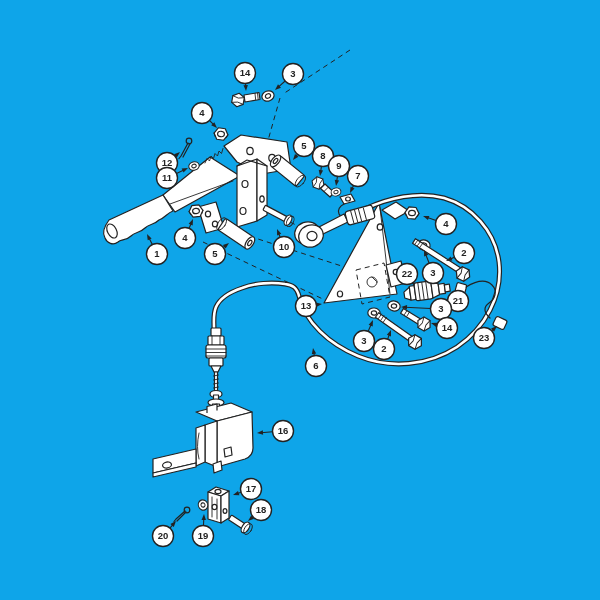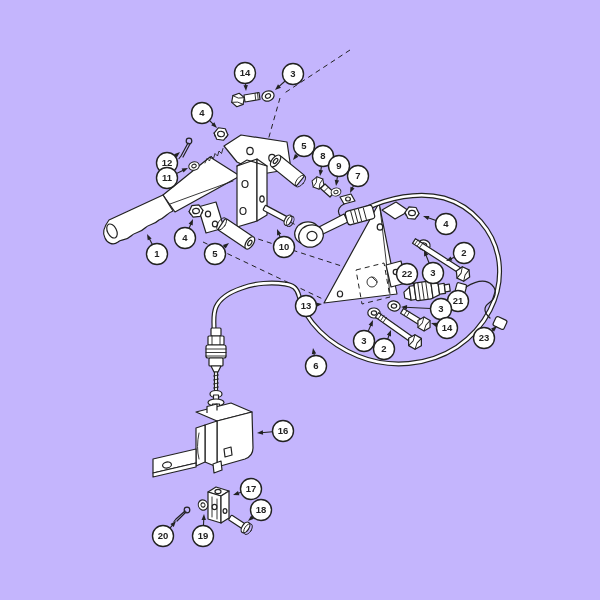--- a/index.html
+++ b/index.html
@@ -1,16 +1,16 @@
 <!DOCTYPE html>
 <html><head>
 <meta charset="utf-8">
 <style>
   html,body{margin:0;padding:0;background:#ffffff;}
-  .stage{position:relative;width:600px;height:600px;background:#c4b5fd;overflow:hidden;
+  .stage{position:relative;width:600px;height:600px;background:#0ea5e9;overflow:hidden;
          font-family:"Liberation Sans", sans-serif;}
   svg{display:block}
   .ln{fill:none;stroke:#222;stroke-width:1.2;stroke-linejoin:round;stroke-linecap:round}
   .thin{stroke-width:0.9}
   .wh{fill:#ffffff;stroke:#222;stroke-width:1.2;stroke-linejoin:round}
   .dash{fill:none;stroke:#222;stroke-width:1;stroke-dasharray:5 4}
   .callout-num{font-family:"Liberation Sans", sans-serif;font-weight:bold;
                fill:#222;text-anchor:middle}
 </style>
 </head>

